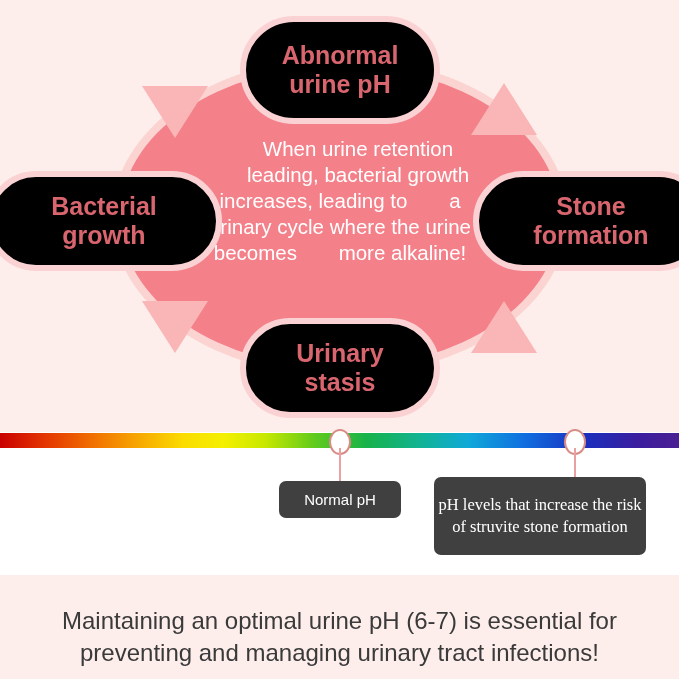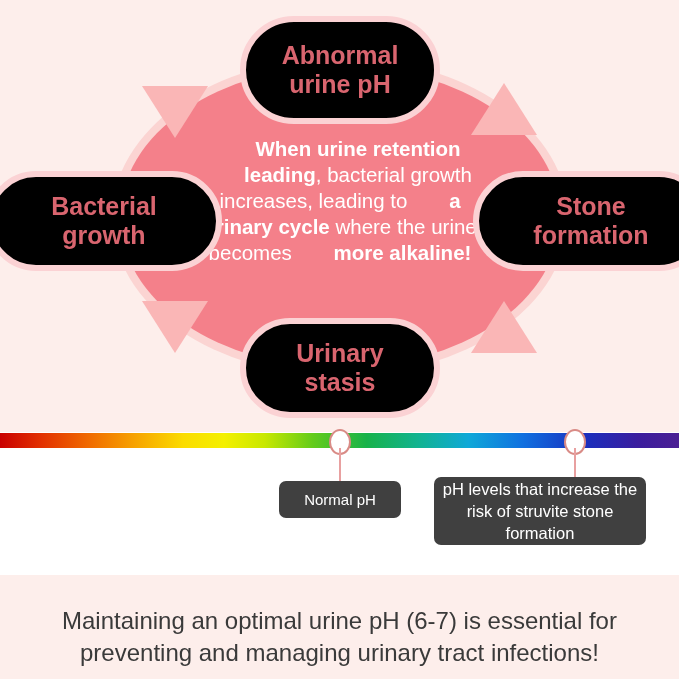--- a/index.html
+++ b/index.html
@@ -101,21 +101,21 @@
   
   #cycle-center-text {
     position: absolute;
     left: 190px; top: 136px;
     width: 300px;
     text-align: center;
     color: #ffffff;
     font-size: 20.5px;
     line-height: 1.27;
   }
-  #cycle-center-text b { font-weight: bold; margin-left: 36px; }
+  #cycle-center-text b { font-weight: normal; margin-left: 36px; }
 
   
   #ph-section {
     position: absolute;
     left: 0; top: 432px;
     width: 679px;
     height: 143px;
     background: #ffffff;
   }
   #ph-bar {
@@ -172,24 +172,25 @@
     justify-content: center;
   }
   #callout-normal {
     left: 279px; top: 481px;
     width: 122px; height: 37px;
     font-size: 15px;
     z-index: 5;
   }
   #callout-struvite {
     left: 434px; top: 477px;
-    width: 212px; height: 68px;
+    width: 212px; height: 78px;
     font-size: 16.5px;
     line-height: 1.35;
     z-index: 5;
+    font-family: Liberation Serif, serif;
   }
 
   
   #caption-band {
     position: absolute;
     left: 0; top: 575px;
     width: 679px;
     height: 124px;
     background: #fdeeeb;
     display: flex;

